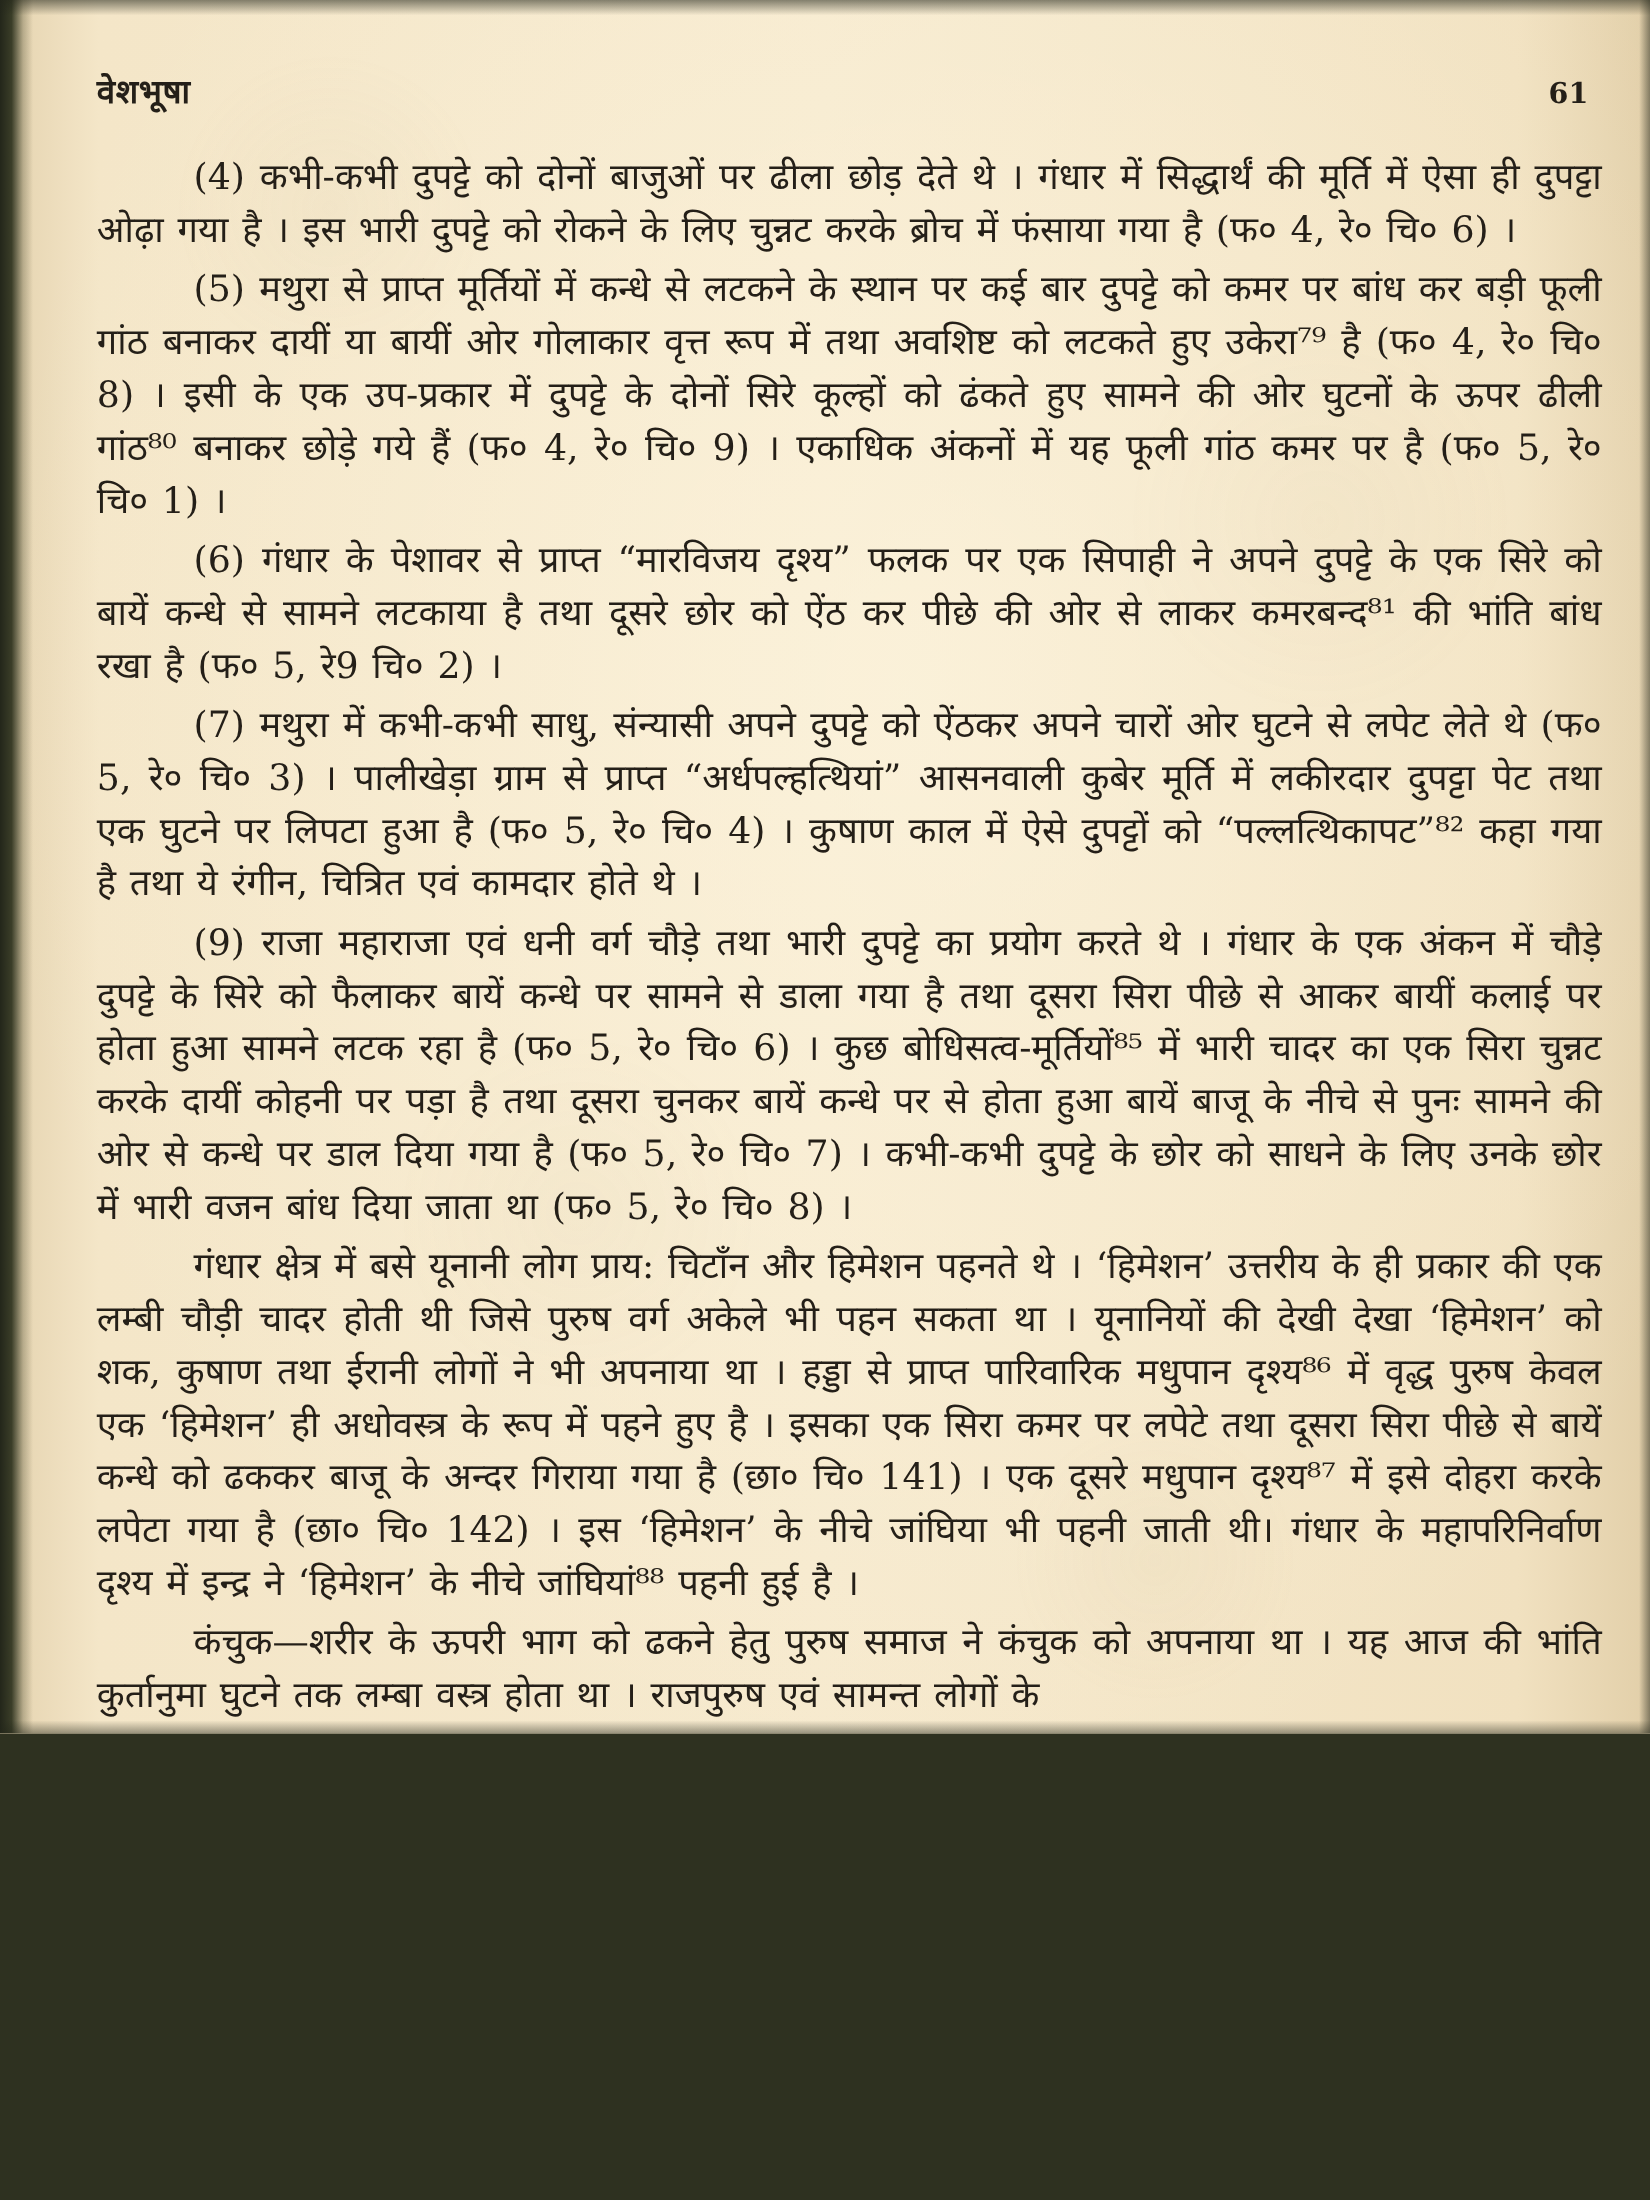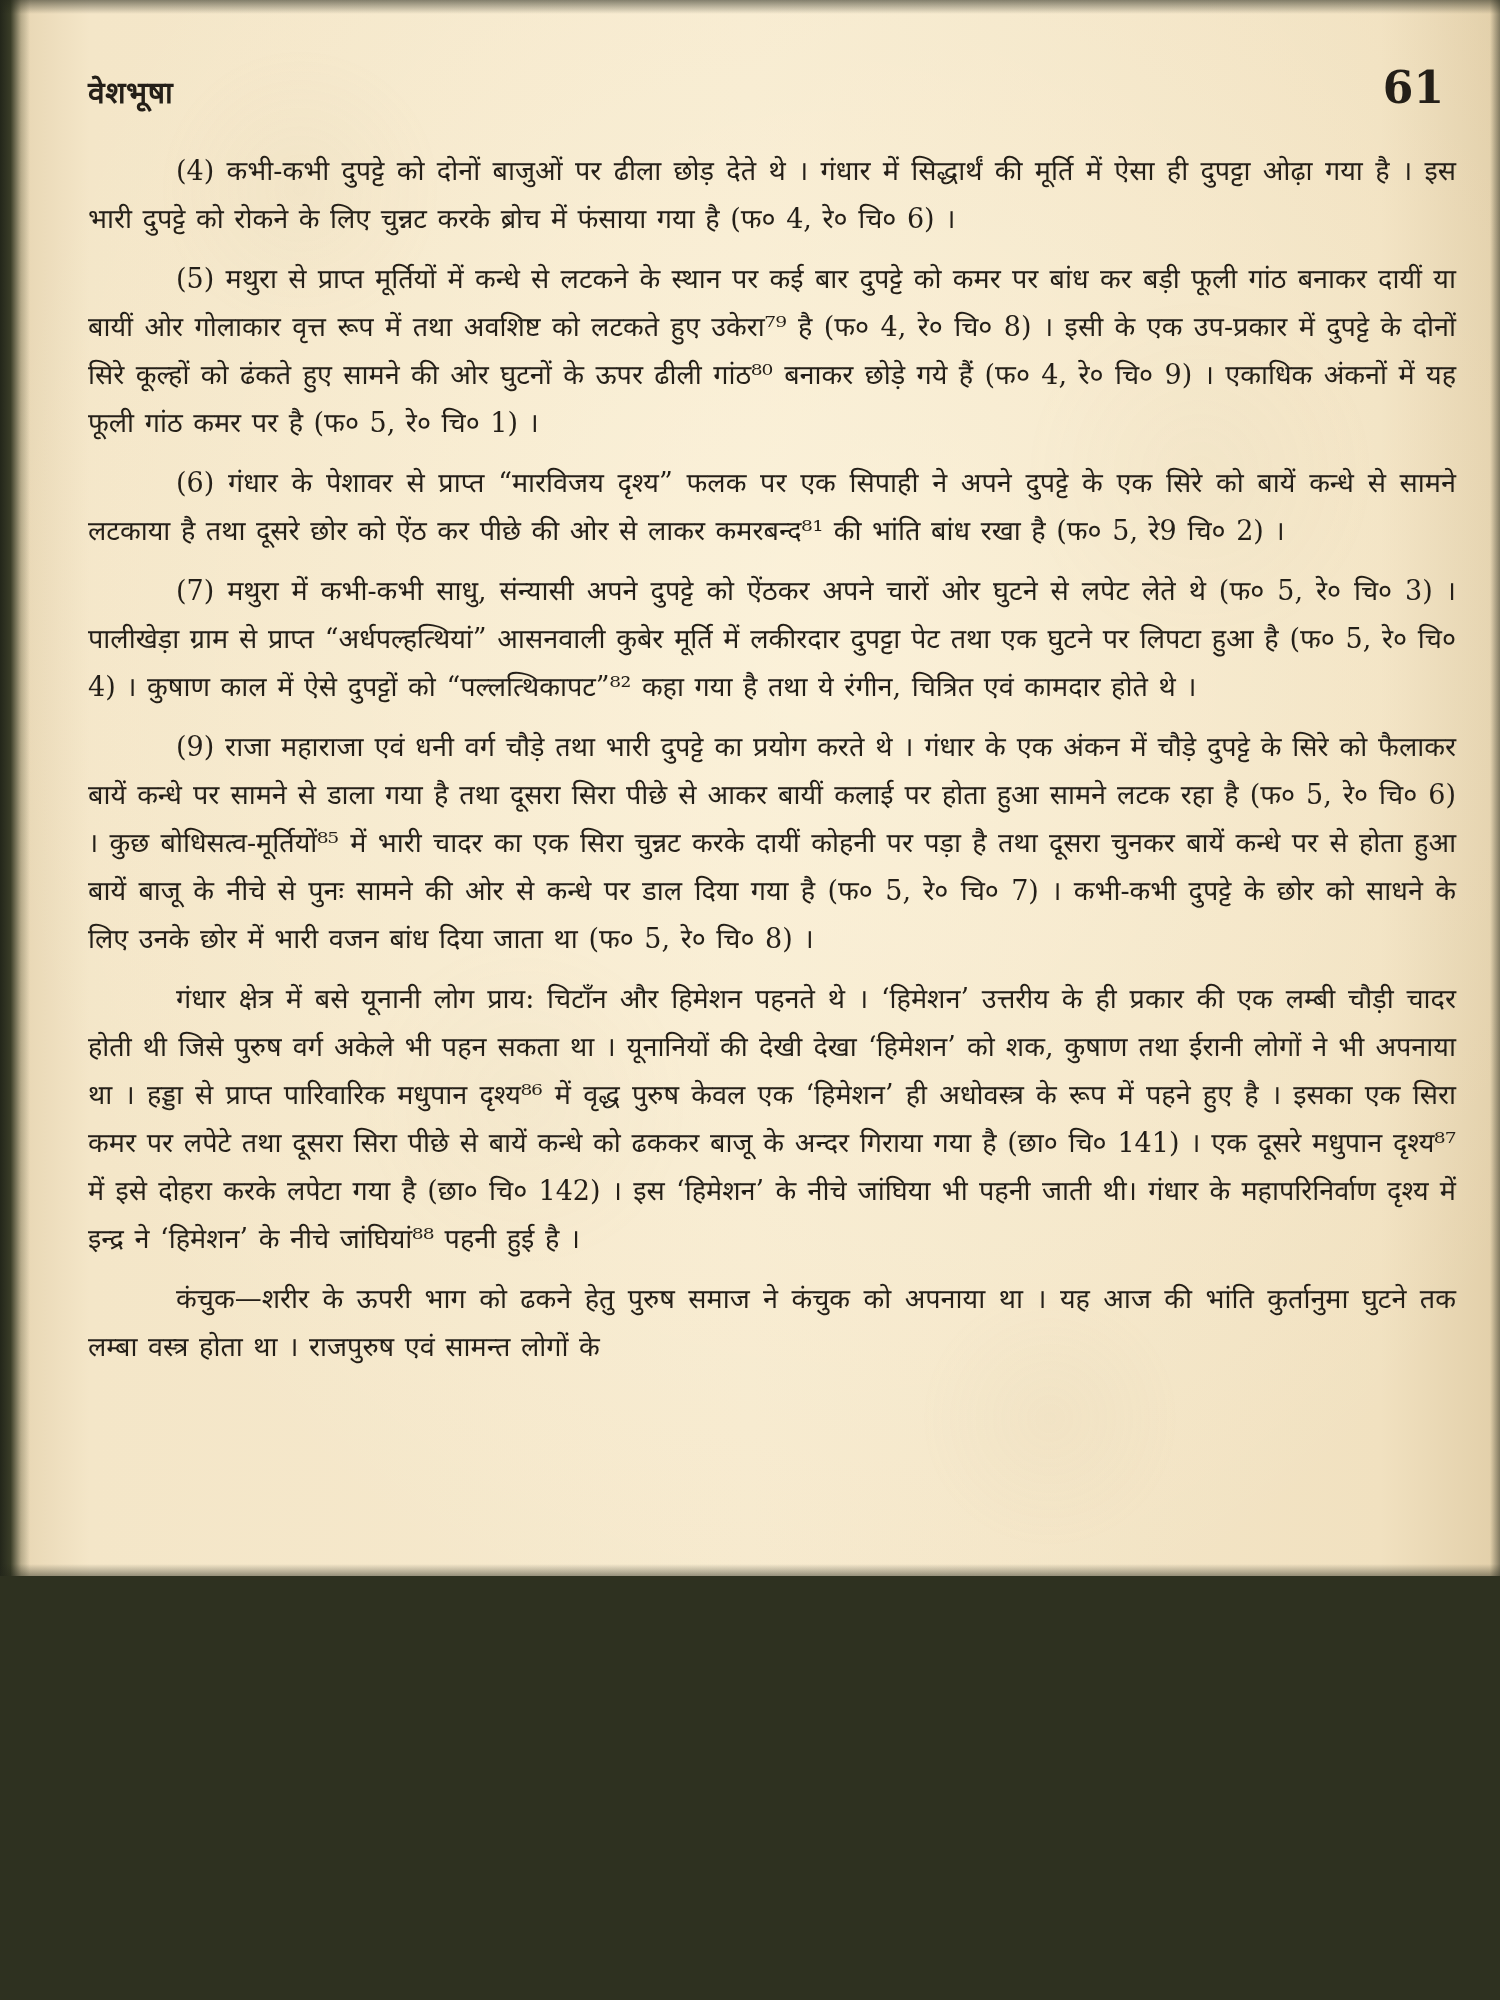--- a/index.html
+++ b/index.html
@@ -56,28 +56,28 @@
     justify-content: space-between;
     align-items: baseline;
     margin-bottom: 34px;
   }
   .head-title {
     font-size: 30px;
     font-weight: 700;
     letter-spacing: 0.5px;
   }
   .page-number {
-    font-size: 44px;
+    font-size: 26px;
     font-weight: 700;
     margin-right: 12px;
     font-family: "DejaVu Serif", serif;
   }
   .body-text p {
-    margin: 12px 0 6px 0;
-    font-size: 27px;
+    margin: 0 0 6px 0;
+    font-size: 33px;
     line-height: 48px;
     text-align: justify;
     text-indent: 88px;
     font-weight: 500;
     word-spacing: 2px;
   }
   .body-text p .lead-word {
     font-weight: 400;
   }
 </style>

